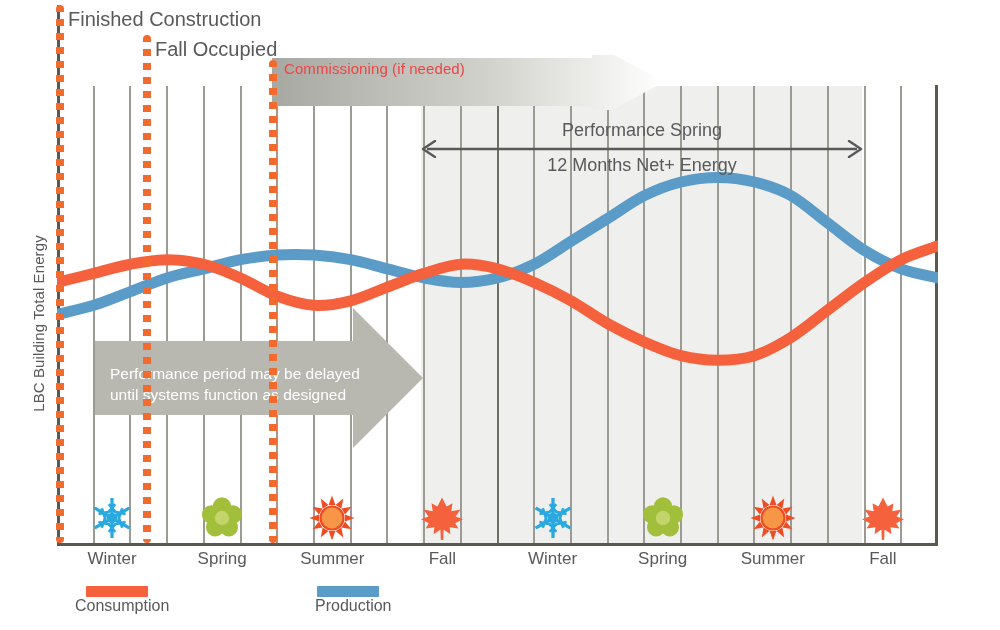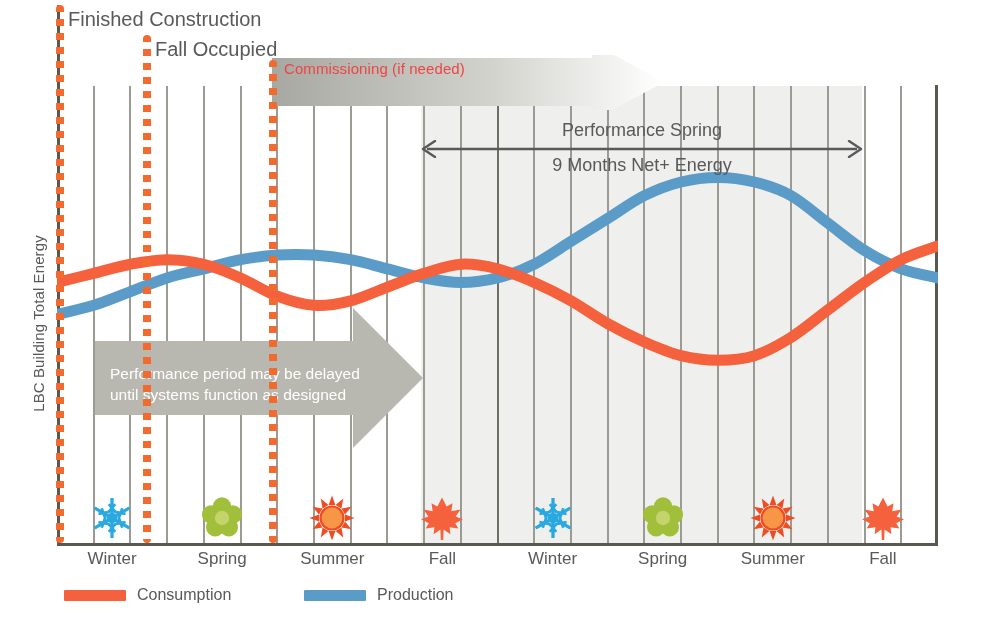--- a/index.html
+++ b/index.html
@@ -193,21 +193,21 @@
   <div class="delay-text">Performance period may be delayed until systems function as designed</div>
 
   <div class="pp-title">Performance Spring</div>
   <div class="pp-arrow">
     <svg width="448" height="18" viewBox="0 0 448 18">
       <line x1="9" y1="9" x2="439" y2="9" stroke="#58595b" stroke-width="2.4"></line>
       <polyline points="17,1 5,9 17,17" fill="none" stroke="#58595b" stroke-width="2.4" stroke-linecap="round" stroke-linejoin="round"></polyline>
       <polyline points="431,1 443,9 431,17" fill="none" stroke="#58595b" stroke-width="2.4" stroke-linecap="round" stroke-linejoin="round"></polyline>
     </svg>
   </div>
-  <div class="pp-sub">9 Months Net+ Energy</div>
+  <div class="pp-sub">12 Months Net+ Energy</div>
 
   <div class="dotline" style="left:56px;top:5px;height:538px;"></div>
   <div class="dotline" style="left:143px;top:35px;height:508px;"></div>
   <div class="dotline" style="left:269px;top:60px;height:483px;"></div>
 
   <div class="mlabel" style="left:68px;top:8px;">Finished Construction</div>
   <div class="mlabel" style="left:155px;top:38px;">Fall Occupied</div>
 
   <div id="season-icons">
       <div class="sicon" style="left: 89.0625px; top: 495px;"><svg width="46" height="46" viewBox="0 0 46 46">
@@ -359,23 +359,23 @@
       <div class="slabel" style="left: 162.188px;">Spring</div>
       <div class="slabel" style="left: 272.312px;">Summer</div>
       <div class="slabel" style="left: 382.438px;">Fall</div>
       <div class="slabel" style="left: 492.562px;">Winter</div>
       <div class="slabel" style="left: 602.688px;">Spring</div>
       <div class="slabel" style="left: 712.812px;">Summer</div>
       <div class="slabel" style="left: 822.938px;">Fall</div>
     </div>
 
   <div class="legend">
-    <div class="lg-item" style="left:7px;top:0;">
+    <div class="lg-item" style="left:7px;top:0;flex-direction:column;">
       <span class="lg-swatch" id="sw-cons" style="background: rgb(244, 97, 60);"></span>
       <span class="lg-text">Consumption</span>
     </div>
-    <div class="lg-item" style="left:247px;top:0;">
+    <div class="lg-item" style="left:247px;top:0;flex-direction:column;">
       <span class="lg-swatch" id="sw-prod" style="background: rgb(90, 155, 200);"></span>
       <span class="lg-text">Production</span>
     </div>
   </div>
 
 </div>
 
 </body></html>

